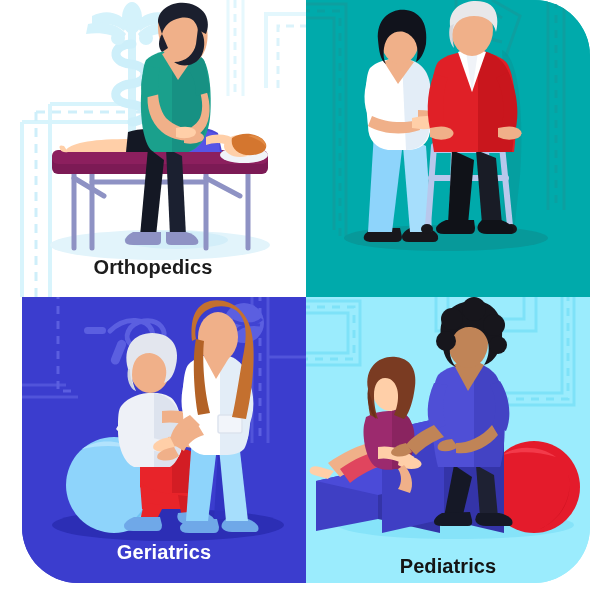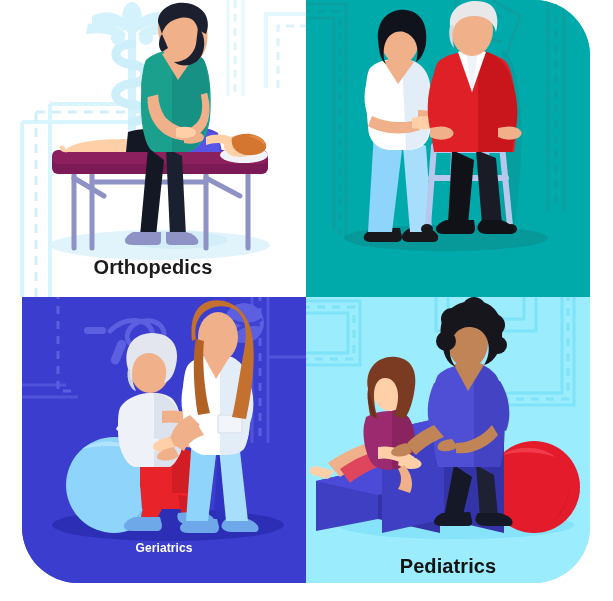--- a/index.html
+++ b/index.html
@@ -16,21 +16,21 @@
            border-top-right-radius:56px;}
   #p-geri {left:22px;  top:297px; width:284px; height:286px; background:#3b3dce;
            border-bottom-left-radius:56px;}
   #p-ped  {left:306px; top:297px; width:284px; height:286px; background:#9becfd;
            border-bottom-right-radius:56px;}
 
   .caption{position:absolute;width:100%;text-align:center;font-weight:700;
            letter-spacing:.1px;z-index:5;}
   #cap-ortho{top:256px;left:0;width:306px;font-size:20px;color:#1c1c1c;}
   #cap-neuro{top:256px;left:306px;width:284px;font-size:20px;color:#ffffff;}
-  #cap-geri {top:541px;left:22px;width:284px;font-size:12px;color:#ffffff;}
+  #cap-geri {top:541px;left:22px;width:284px;font-size:20px;color:#ffffff;}
   #cap-ped  {top:555px;left:306px;width:284px;font-size:20px;color:#141414;}
 </style>
 </head>
 <body>
 
 <div id="stage">
 
   <div class="panel" id="p-ortho">
     <svg viewBox="0 0 306 297" xmlns="http://www.w3.org/2000/svg">
 

